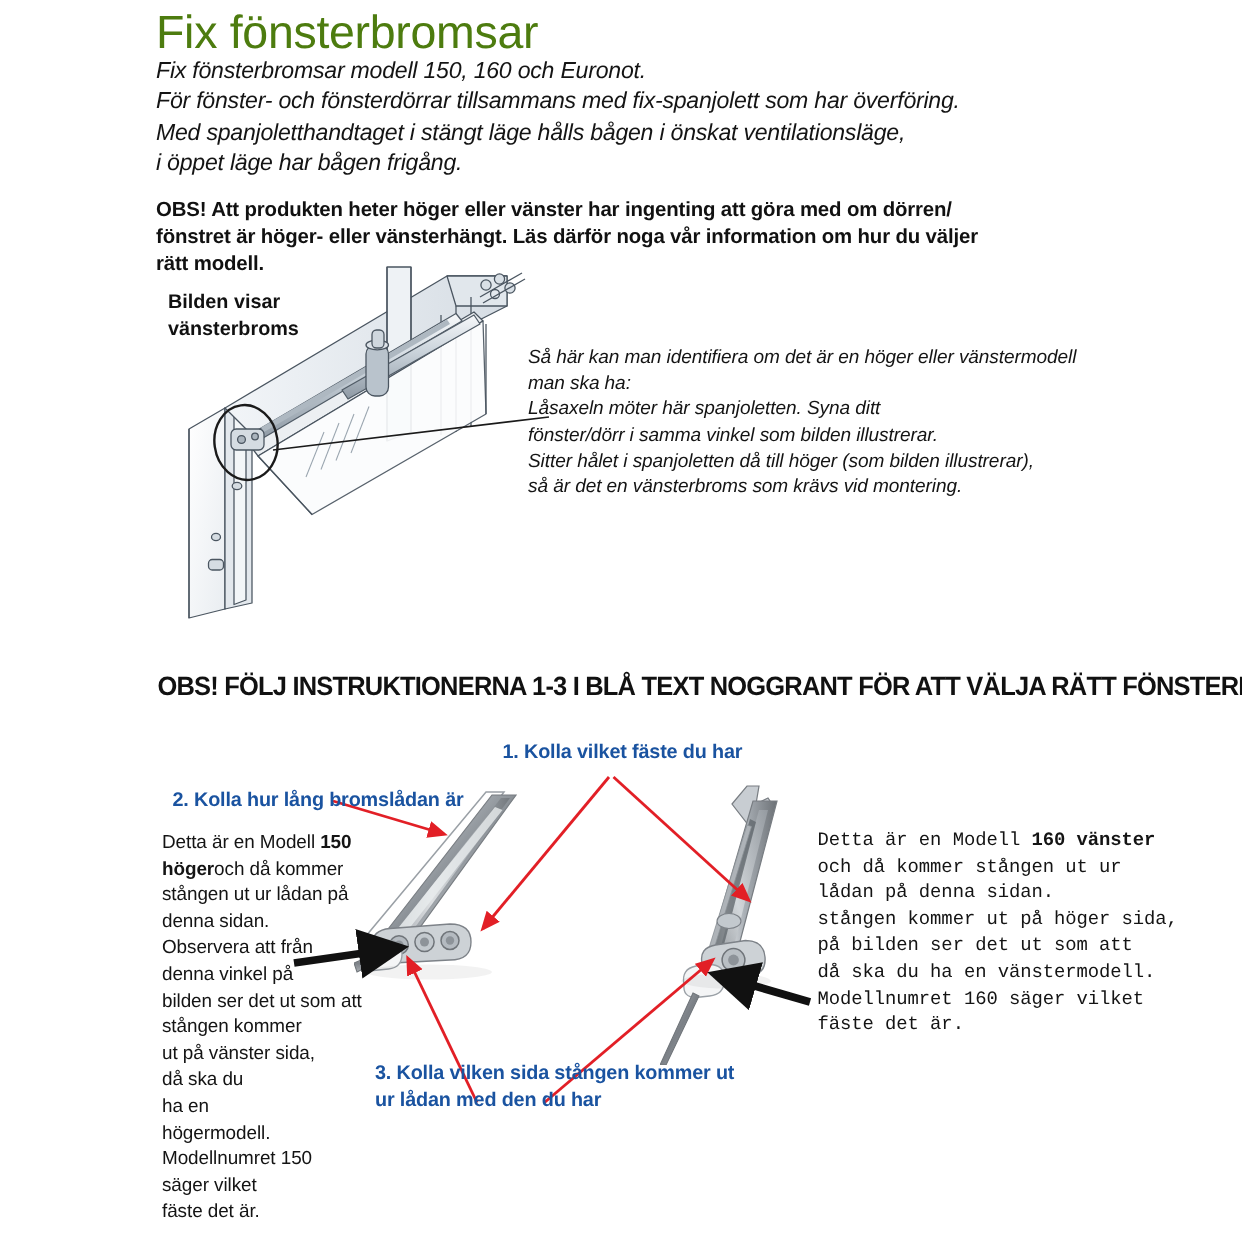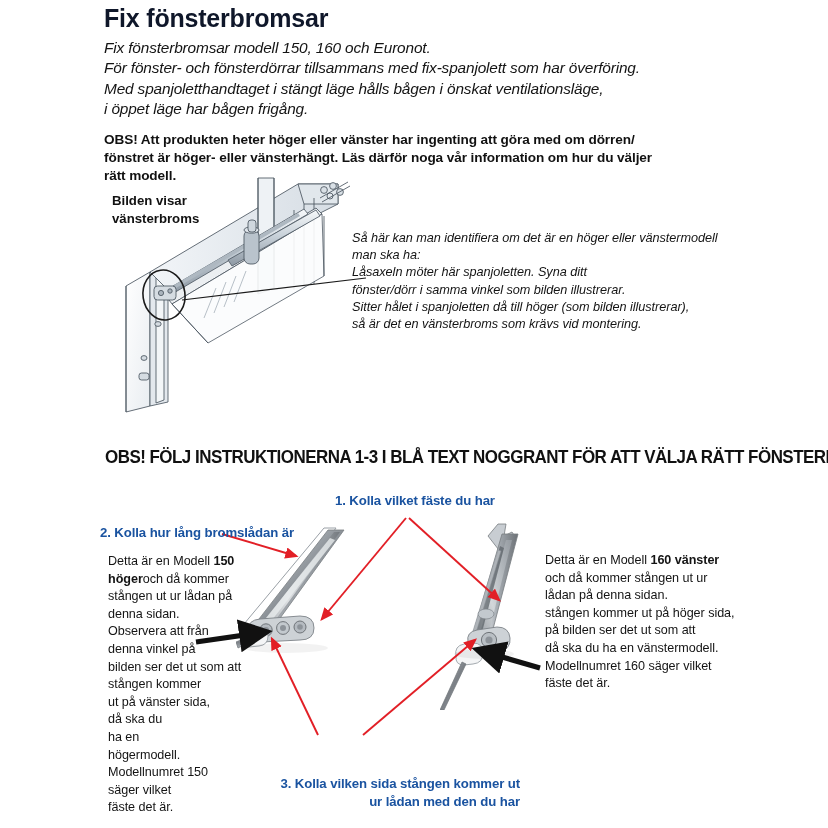--- a/index.html
+++ b/index.html
@@ -11,22 +11,22 @@
     font-family: "Liberation Sans", sans-serif;
     color:#111;
     overflow:hidden;
     position:relative;
   }
   .page { position:absolute; inset:0; }
 
   
   .title {
     position:absolute; left:104px; top:4px;
-    font-size:25px; font-weight:bold;
-    color:#0f172a;
+    font-size:31px; font-weight:normal;
+    color:#4d7c0f;
     letter-spacing:-0.2px;
     white-space:nowrap;
   }
   .intro {
     position:absolute; left:104px; top:38px; width:630px;
     font-style:italic; font-size:15.4px; line-height:20.4px;
     color:#141414; letter-spacing:-0.15px;
   }
   .intro div { white-space:nowrap; }
 
@@ -65,34 +65,34 @@
   }
 
   
   .step {
     position:absolute;
     color:#1a53a0; font-weight:bold;
     font-size:13.2px; line-height:17.5px;
     letter-spacing:-0.1px;
   }
   #step1 { left:335px; top:492px; white-space:nowrap; }
-  #step2 { left:100px; top:524px; white-space:nowrap;text-align:right; }
-  #step3 { left:250px; top:775px; width:270px;text-align:right; }
+  #step2 { left:115px; top:524px; white-space:nowrap;text-align:right; }
+  #step3 { left:250px; top:706px; width:270px; }
   #step3 div { white-space:nowrap; }
 
   
   .col-text {
     position:absolute;
     font-size:12.6px; line-height:17.6px;
     color:#141414; letter-spacing:-0.05px;
   }
   .col-text b { font-weight:bold; }
   #col-left { left:108px; top:553px; width:150px; }
   #col-left div { white-space:nowrap; }
-  #col-right { left:545px; top:552px; width:190px; }
+  #col-right { left:545px; top:552px; width:190px;font-family:Liberation Mono, monospace; }
   #col-right div { white-space:nowrap; }
 
   
   .photo { position:absolute; }
   #photo-left  { left:236px; top:520px; width:190px; height:150px; }
   #photo-right { left:440px; top:520px; width:180px; height:190px; }
 
   
   .annot { position:absolute; left:0; top:0; width:828px; height:828px; pointer-events:none; }
 </style>

